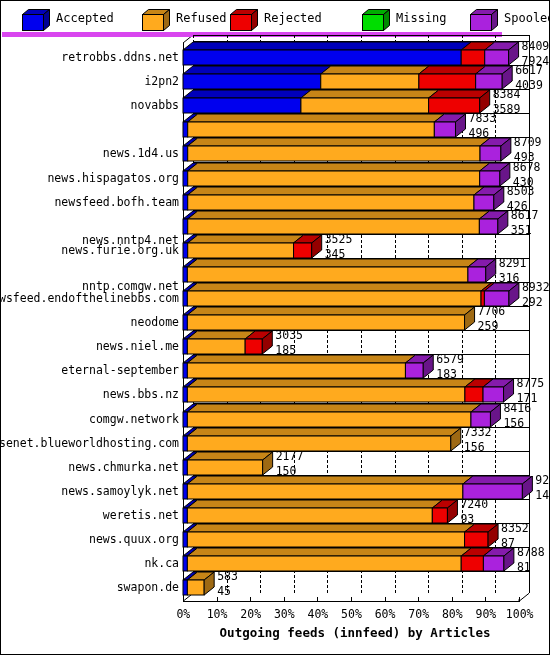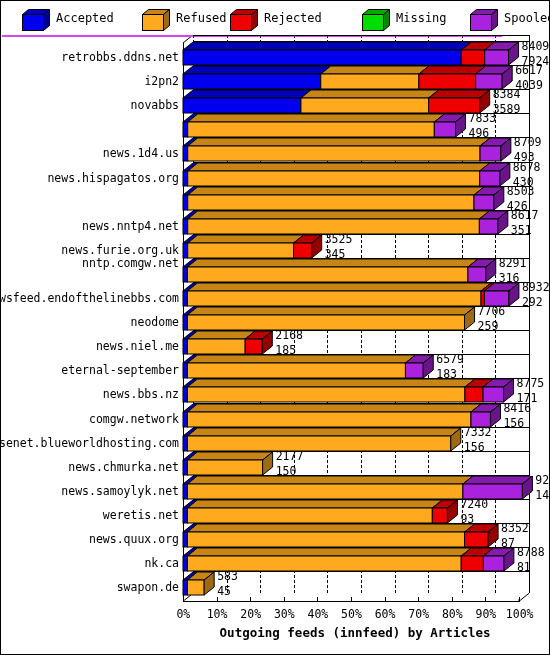--- a/index.html
+++ b/index.html
@@ -1,20 +1,20 @@
 <!DOCTYPE html>
 <html><head>
 <meta charset="utf-8">
 <style>
   html,body{margin:0;padding:0;background:#fff;}
   body{width:550px;height:655px;font-family:"DejaVu Sans Mono","Liberation Mono",monospace;}
   #root{position:relative;width:550px;height:655px;box-sizing:border-box;border:1px solid #000;background:#fff;overflow:hidden;}
 
   
-  #legend{position:absolute;left:1px;top:1px;width:500px;height:35px;border-bottom:2px solid #d946ef;box-sizing:border-box;}
+  #legend{position:absolute;left:1px;top:1px;width:500px;height:35px;border-bottom:5px solid #d946ef;box-sizing:border-box;}
   .leg-item{position:absolute;top:6px;height:24px;}
   .leg-cube{position:absolute;left:0;top:1px;width:28px;height:22px;}
   .leg-label{position:absolute;top:3px;font-size:12px;color:#000;white-space:nowrap;letter-spacing:0px;}
 
   
   #plot{position:absolute;left:0;top:36px;width:550px;height:619px;}
   .cat-label{position:absolute;right:0;font-size:11.5px;color:#000;white-space:nowrap;text-align:left;line-height:12px;}
 
   .axis-line{position:absolute;background:#000;}
   .tick-v{position:absolute;width:1px;background:#000;}
@@ -189,33 +189,34 @@
         <polygon points="182,8 192,0 196.704,0 186.704,8" fill="#0000ba" stroke="#000" stroke-width="1"></polygon>
         <rect x="182" y="8" width="4.704000000000008" height="15" fill="#0000EE" stroke="#000" stroke-width="1"></rect>
         <polygon points="186.704,8 196.704,0 488.68800000000005,0 478.68800000000005,8" fill="#c78517" stroke="#000" stroke-width="1"></polygon>
         <rect x="186.704" y="8" width="291.98400000000004" height="15" fill="#FFAA1E" stroke="#000" stroke-width="1"></rect>
         <polygon points="478.68800000000005,8 488.68800000000005,0 508.848,0 498.848,8" fill="#851bac" stroke="#000" stroke-width="1"></polygon>
         <rect x="478.68800000000005" y="8" width="20.159999999999968" height="15" fill="#AA22DD" stroke="#000" stroke-width="1"></rect>
         <polygon points="498.848,8 508.848,0 508.848,15 498.848,23" fill="#691589" stroke="#000" stroke-width="1"></polygon>
       </svg>
       <div class="val" style="left: 511.848px; top: 123.5px;">8678</div>
       <div class="val" style="left: 511.848px; top: 138.5px;">430</div>
+      <div class="cat-label" style="right: 372px; top: 158.6px;">newsfeed.bofh.team</div>
       <div class="axis-line" style="left: 192px; top: 148.6px; width: 336px; height: 1px; background: rgb(0, 0, 0); opacity: 1;"></div>
       <svg width="550" height="27" style="position: absolute; left: 0px; top: 149.6px;">
         <polygon points="182,8 192,0 196.704,0 186.704,8" fill="#0000ba" stroke="#000" stroke-width="1"></polygon>
         <rect x="182" y="8" width="4.704000000000008" height="15" fill="#0000EE" stroke="#000" stroke-width="1"></rect>
         <polygon points="186.704,8 196.704,0 482.97600000000006,0 472.97600000000006,8" fill="#c78517" stroke="#000" stroke-width="1"></polygon>
         <rect x="186.704" y="8" width="286.27200000000005" height="15" fill="#FFAA1E" stroke="#000" stroke-width="1"></rect>
         <polygon points="472.97600000000006,8 482.97600000000006,0 502.80000000000007,0 492.80000000000007,8" fill="#851bac" stroke="#000" stroke-width="1"></polygon>
         <rect x="472.97600000000006" y="8" width="19.824000000000012" height="15" fill="#AA22DD" stroke="#000" stroke-width="1"></rect>
         <polygon points="492.80000000000007,8 502.80000000000007,0 502.80000000000007,15 492.80000000000007,23" fill="#691589" stroke="#000" stroke-width="1"></polygon>
       </svg>
       <div class="val" style="left: 505.8px; top: 147.6px;">8503</div>
       <div class="val" style="left: 505.8px; top: 162.6px;">426</div>
-      <div class="cat-label" style="right: 372px; top: 183px;">news.nntp4.net</div>
+      <div class="cat-label" style="right: 372px; top: 197px;">news.nntp4.net</div>
       <div class="axis-line" style="left: 192px; top: 172.7px; width: 336px; height: 1px; background: rgb(0, 0, 0); opacity: 1;"></div>
       <svg width="550" height="27" style="position: absolute; left: 0px; top: 173.7px;">
         <polygon points="182,8 192,0 196.704,0 186.704,8" fill="#0000ba" stroke="#000" stroke-width="1"></polygon>
         <rect x="182" y="8" width="4.704000000000008" height="15" fill="#0000EE" stroke="#000" stroke-width="1"></rect>
         <polygon points="186.704,8 196.704,0 488.352,0 478.352,8" fill="#c78517" stroke="#000" stroke-width="1"></polygon>
         <rect x="186.704" y="8" width="291.64799999999997" height="15" fill="#FFAA1E" stroke="#000" stroke-width="1"></rect>
         <polygon points="478.352,8 488.352,0 506.832,0 496.832,8" fill="#851bac" stroke="#000" stroke-width="1"></polygon>
         <rect x="478.352" y="8" width="18.480000000000018" height="15" fill="#AA22DD" stroke="#000" stroke-width="1"></rect>
         <polygon points="496.832,8 506.832,0 506.832,15 496.832,23" fill="#691589" stroke="#000" stroke-width="1"></polygon>
       </svg>
@@ -227,21 +228,21 @@
         <polygon points="182,8 192,0 196.704,0 186.704,8" fill="#0000ba" stroke="#000" stroke-width="1"></polygon>
         <rect x="182" y="8" width="4.704000000000008" height="15" fill="#0000EE" stroke="#000" stroke-width="1"></rect>
         <polygon points="186.704,8 196.704,0 302.544,0 292.544,8" fill="#c78517" stroke="#000" stroke-width="1"></polygon>
         <rect x="186.704" y="8" width="105.83999999999997" height="15" fill="#FFAA1E" stroke="#000" stroke-width="1"></rect>
         <polygon points="292.544,8 302.544,0 320.688,0 310.688,8" fill="#ba0000" stroke="#000" stroke-width="1"></polygon>
         <rect x="292.544" y="8" width="18.144000000000005" height="15" fill="#EE0000" stroke="#000" stroke-width="1"></rect>
         <polygon points="310.688,8 320.688,0 320.688,15 310.688,23" fill="#940000" stroke="#000" stroke-width="1"></polygon>
       </svg>
       <div class="val" style="left: 323.688px; top: 195.8px;">3525</div>
       <div class="val" style="left: 323.688px; top: 210.8px;">345</div>
-      <div class="cat-label" style="right: 372px; top: 220px;">nntp.comgw.net</div>
+      <div class="cat-label" style="right: 372px; top: 243px;">nntp.comgw.net</div>
       <div class="axis-line" style="left: 192px; top: 220.9px; width: 336px; height: 1px; background: rgb(0, 0, 0); opacity: 1;"></div>
       <svg width="550" height="27" style="position: absolute; left: 0px; top: 221.9px;">
         <polygon points="182,8 192,0 196.368,0 186.368,8" fill="#0000ba" stroke="#000" stroke-width="1"></polygon>
         <rect x="182" y="8" width="4.367999999999995" height="15" fill="#0000EE" stroke="#000" stroke-width="1"></rect>
         <polygon points="186.368,8 196.368,0 476.928,0 466.928,8" fill="#c78517" stroke="#000" stroke-width="1"></polygon>
         <rect x="186.368" y="8" width="280.56" height="15" fill="#FFAA1E" stroke="#000" stroke-width="1"></rect>
         <polygon points="466.928,8 476.928,0 494.736,0 484.736,8" fill="#851bac" stroke="#000" stroke-width="1"></polygon>
         <rect x="466.928" y="8" width="17.807999999999993" height="15" fill="#AA22DD" stroke="#000" stroke-width="1"></rect>
         <polygon points="484.736,8 494.736,0 494.736,15 484.736,23" fill="#691589" stroke="#000" stroke-width="1"></polygon>
       </svg>
@@ -277,21 +278,21 @@
       <div class="axis-line" style="left: 192px; top: 293.2px; width: 336px; height: 1px; background: rgb(0, 0, 0); opacity: 1;"></div>
       <svg width="550" height="27" style="position: absolute; left: 0px; top: 294.2px;">
         <polygon points="182,8 192,0 196.368,0 186.368,8" fill="#0000ba" stroke="#000" stroke-width="1"></polygon>
         <rect x="182" y="8" width="4.367999999999995" height="15" fill="#0000EE" stroke="#000" stroke-width="1"></rect>
         <polygon points="186.368,8 196.368,0 254.16,0 244.16,8" fill="#c78517" stroke="#000" stroke-width="1"></polygon>
         <rect x="186.368" y="8" width="57.792" height="15" fill="#FFAA1E" stroke="#000" stroke-width="1"></rect>
         <polygon points="244.16,8 254.16,0 271.296,0 261.296,8" fill="#ba0000" stroke="#000" stroke-width="1"></polygon>
         <rect x="244.16" y="8" width="17.135999999999996" height="15" fill="#EE0000" stroke="#000" stroke-width="1"></rect>
         <polygon points="261.296,8 271.296,0 271.296,15 261.296,23" fill="#940000" stroke="#000" stroke-width="1"></polygon>
       </svg>
-      <div class="val" style="left: 274.296px; top: 292.2px;">2168</div>
+      <div class="val" style="left: 274.296px; top: 292.2px;">3035</div>
       <div class="val" style="left: 274.296px; top: 307.2px;">185</div>
       <div class="cat-label" style="right: 372px; top: 327.3px;">eternal-september</div>
       <div class="axis-line" style="left: 192px; top: 317.3px; width: 336px; height: 1px; background: rgb(0, 0, 0); opacity: 1;"></div>
       <svg width="550" height="27" style="position: absolute; left: 0px; top: 318.3px;">
         <polygon points="182,8 192,0 196.368,0 186.368,8" fill="#0000ba" stroke="#000" stroke-width="1"></polygon>
         <rect x="182" y="8" width="4.367999999999995" height="15" fill="#0000EE" stroke="#000" stroke-width="1"></rect>
         <polygon points="186.368,8 196.368,0 414.432,0 404.432,8" fill="#c78517" stroke="#000" stroke-width="1"></polygon>
         <rect x="186.368" y="8" width="218.06400000000002" height="15" fill="#FFAA1E" stroke="#000" stroke-width="1"></rect>
         <polygon points="404.432,8 414.432,0 432.24,0 422.24,8" fill="#851bac" stroke="#000" stroke-width="1"></polygon>
         <rect x="404.432" y="8" width="17.807999999999993" height="15" fill="#AA22DD" stroke="#000" stroke-width="1"></rect>

